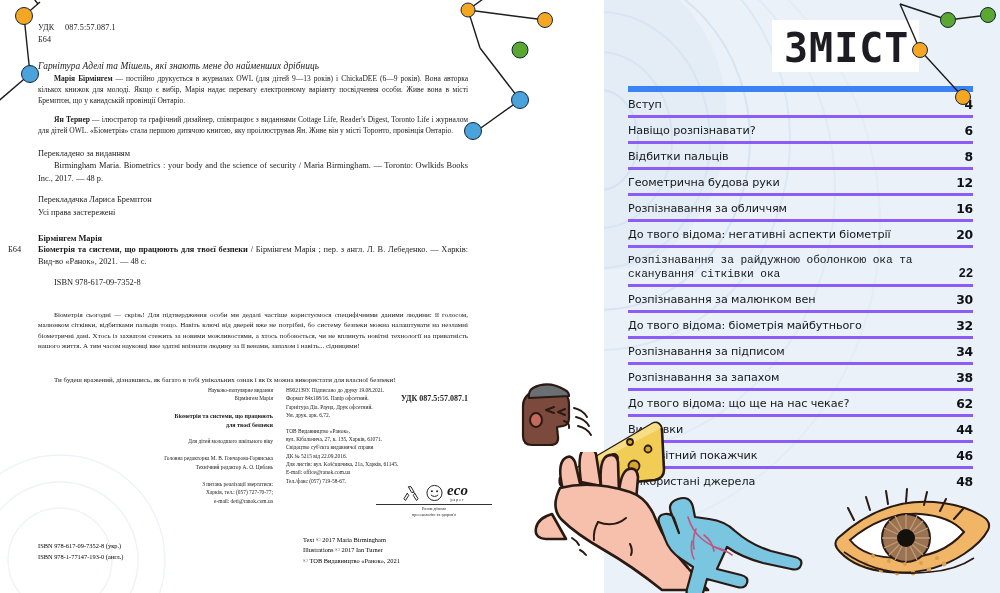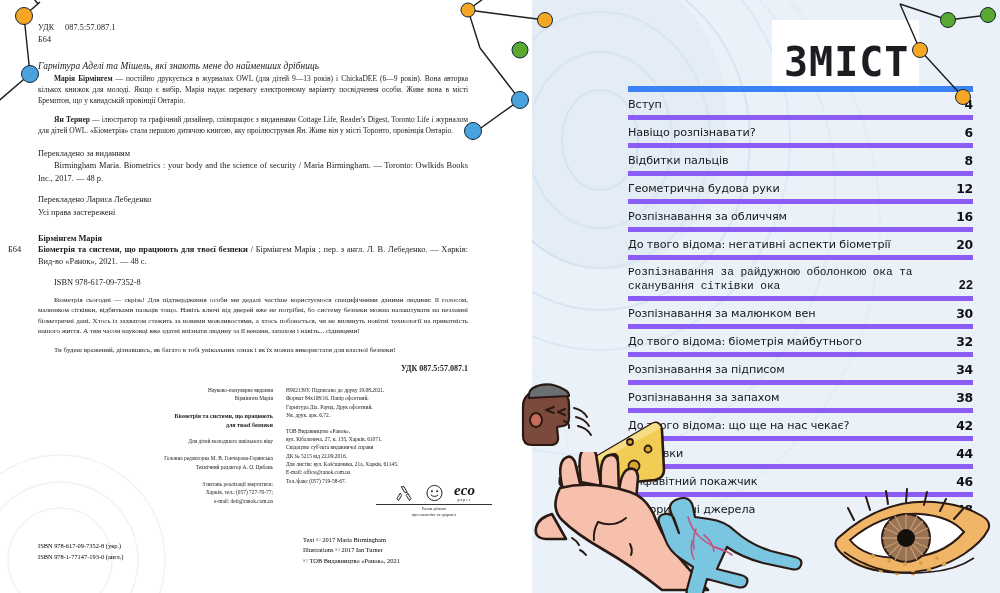--- a/index.html
+++ b/index.html
@@ -16,21 +16,21 @@
     position: absolute; inset: 0;
     background: #eaf1f8;
     overflow: hidden;
   }
   
   .arcs { position: absolute; inset: 0; pointer-events: none; }
   
   .verso {
     position: absolute;
     left: 0; top: 0;
-    width: 532px; height: 593px;
+    width: 604px; height: 593px;
     background: #ffffff;
     z-index: 2;
   }
   .verso-inner {
     position: absolute;
     left: 38px; top: 22px;
     width: 430px;
     color: #1a1a1a;
   }
   .udk-row {
@@ -55,21 +55,21 @@
   .bio b { font-weight: bold; }
   .blk { margin-top: 11px; font-size: 8.4px; line-height: 1.5; }
   .blk .ind { display:block; text-indent: 16px; text-align: justify; }
   .bk-head { margin-top: 14px; font-size: 8.4px; font-weight: bold; }
   .bk-body { position: relative; font-size: 8.4px; line-height: 1.5; margin-top: 1px; text-align: justify; }
   .bk-code { position: absolute; left: -30px; top: 0; font-weight: normal; }
   .isbn-main { font-size: 8.4px; margin-top: 9px; text-indent: 16px; }
   .annot {
     font-size: 7px;
     line-height: 1.5;
-    margin-top: 8px;
+    margin-top: 23px;
     text-align: justify;
     text-indent: 16px;
   }
   .udk-right { text-align: right; font-size: 8px; font-weight: bold; margin-top: 9px; }
 
   
   .colophon {
     position: absolute;
     left: 38px; top: 386px;
     width: 430px;
@@ -92,59 +92,59 @@
     font-size: 6.4px; line-height: 1.7;
   }
   .copyright {
     position: absolute; left: 303px; top: 535px;
     font-size: 6.4px; line-height: 1.6;
   }
   .eco {
     position: absolute; left: 376px; top: 484px;
     width: 116px; text-align: center;
   }
-  .eco-row { display: flex; align-items: center; justify-content: center; gap: 10px; }
+  .eco-row { display: flex; align-items: center; justify-content: center; gap: 3px; }
   .eco-cap {
     border-top: .7px solid #333;
     margin-top: 2px; padding-top: 1px;
     font-size: 4.2px; line-height: 1.35; color: #222;
   }
   .eco-word {
     font-family: "Liberation Serif", serif;
     font-style: italic; font-weight: bold;
     font-size: 15px; color: #1b1b1b; line-height: .9;
   }
   .eco-word small { display:block; font-size: 4px; font-style: normal; font-weight: normal; letter-spacing: 1px; text-align:center;}
 
   
   .recto { position: absolute; left: 500px; top: 0; width: 500px; height: 593px; z-index: 2; }
   .toc-title-box {
     position: absolute; left: 272px; top: 20px;
-    background: #ffffff; padding: 22px 10px 4px 12px;
+    background: #ffffff; padding: 8px 10px 4px 12px;
   }
   .toc-title {
     font-family: "DejaVu Sans Mono", monospace;
     font-weight: bold;
     font-size: 40px;
     letter-spacing: 1px;
     line-height: 1;
     color: #1c1c22;
     background-image:
       repeating-linear-gradient(to right, rgba(255,255,255,.82) 0 1.1px, rgba(255,255,255,0) 1.1px 2.6px),
       repeating-linear-gradient(to bottom, rgba(255,255,255,.82) 0 1.1px, rgba(255,255,255,0) 1.1px 2.6px);
     -webkit-background-clip: text;
     background-clip: text;
   }
   .toc {
     position: absolute; left: 128px; top: 86px; width: 345px;
     font-family: "DejaVu Sans", sans-serif;
   }
   .toc-item {
     display: flex; align-items: flex-end; justify-content: space-between;
-    border-top: 5px solid #8b5cf6;
+    border-top: 3px solid #8b5cf6;
     padding: 3px 0 3px 0;
     min-height: 17px;
   }
   .toc-item:first-child { border-top: 6px solid #3b82f6; }
   .toc-label {
     font-size: 11.2px; color: #15181c; line-height: 1.26;
     padding-right: 8px; letter-spacing: -.1px;
   }
   .toc-page {
     font-size: 12.4px; font-weight: bold; color: #0f1114;
@@ -210,21 +210,21 @@
       <p class="bio"><b>Марія Бірмінгем</b><span> — постійно друкується в журналах OWL (для дітей 9—13 років) і ChickaDEE (6—9 років). Вона авторка кількох книжок для молоді. Якщо є вибір, Марія надає перевагу електронному варіанту посвідчення особи. Живе вона в місті Бремптон, що у канадській провінції Онтаріо.</span></p>
 
       <p class="bio"><b>Ян Тернер</b><span> — ілюстратор та графічний дизайнер, співпрацює з виданнями Cottage Life, Reader's Digest, Toronto Life і журналом для дітей OWL. «Біометрія» стала першою дитячою книгою, яку проілюстрував Ян. Живе він у місті Торонто, провінція Онтаріо.</span></p>
 
       <div class="blk">
         <span>Перекладено за виданням</span>
         <span class="ind">Birmingham Maria. Biometrics : your body and the science of security / Maria Birmingham. — Toronto: Owlkids Books Inc., 2017. — 48 p.</span>
       </div>
 
       <div class="blk" style="margin-top:9px">
-        <div>Перекладено Лариса Лебеденко</div>
+        <div>Перекладачка Лариса Бремптон</div>
         <div>Усі права застережені</div>
       </div>
 
       <div class="bk-head">Бірмінгем Марія</div>
       <div class="bk-body">
         <span class="bk-code">Б64</span>
         <b>Біометрія та системи, що працюють для твоєї безпеки</b><span> / Бірмінгем Марія ; пер. з англ. Л. В. Лебеденко. — Харків: Вид-во «Ранок», 2021. — 48 с.</span>
       </div>
 
       <div class="isbn-main">ISBN 978-617-09-7352-8</div>
@@ -353,21 +353,21 @@
         <div class="toc-item">
           <div class="toc-label">Розпізнавання за підписом</div>
           <div class="toc-page">34</div>
         </div>
         <div class="toc-item">
           <div class="toc-label">Розпізнавання за запахом</div>
           <div class="toc-page">38</div>
         </div>
         <div class="toc-item">
           <div class="toc-label">До твого відома: що ще на нас чекає?</div>
-          <div class="toc-page">42</div>
+          <div class="toc-page">62</div>
         </div>
         <div class="toc-item">
           <div class="toc-label">Висновки</div>
           <div class="toc-page">44</div>
         </div>
         <div class="toc-item">
           <div class="toc-label">Алфавітний покажчик</div>
           <div class="toc-page">46</div>
         </div>
         <div class="toc-item">

